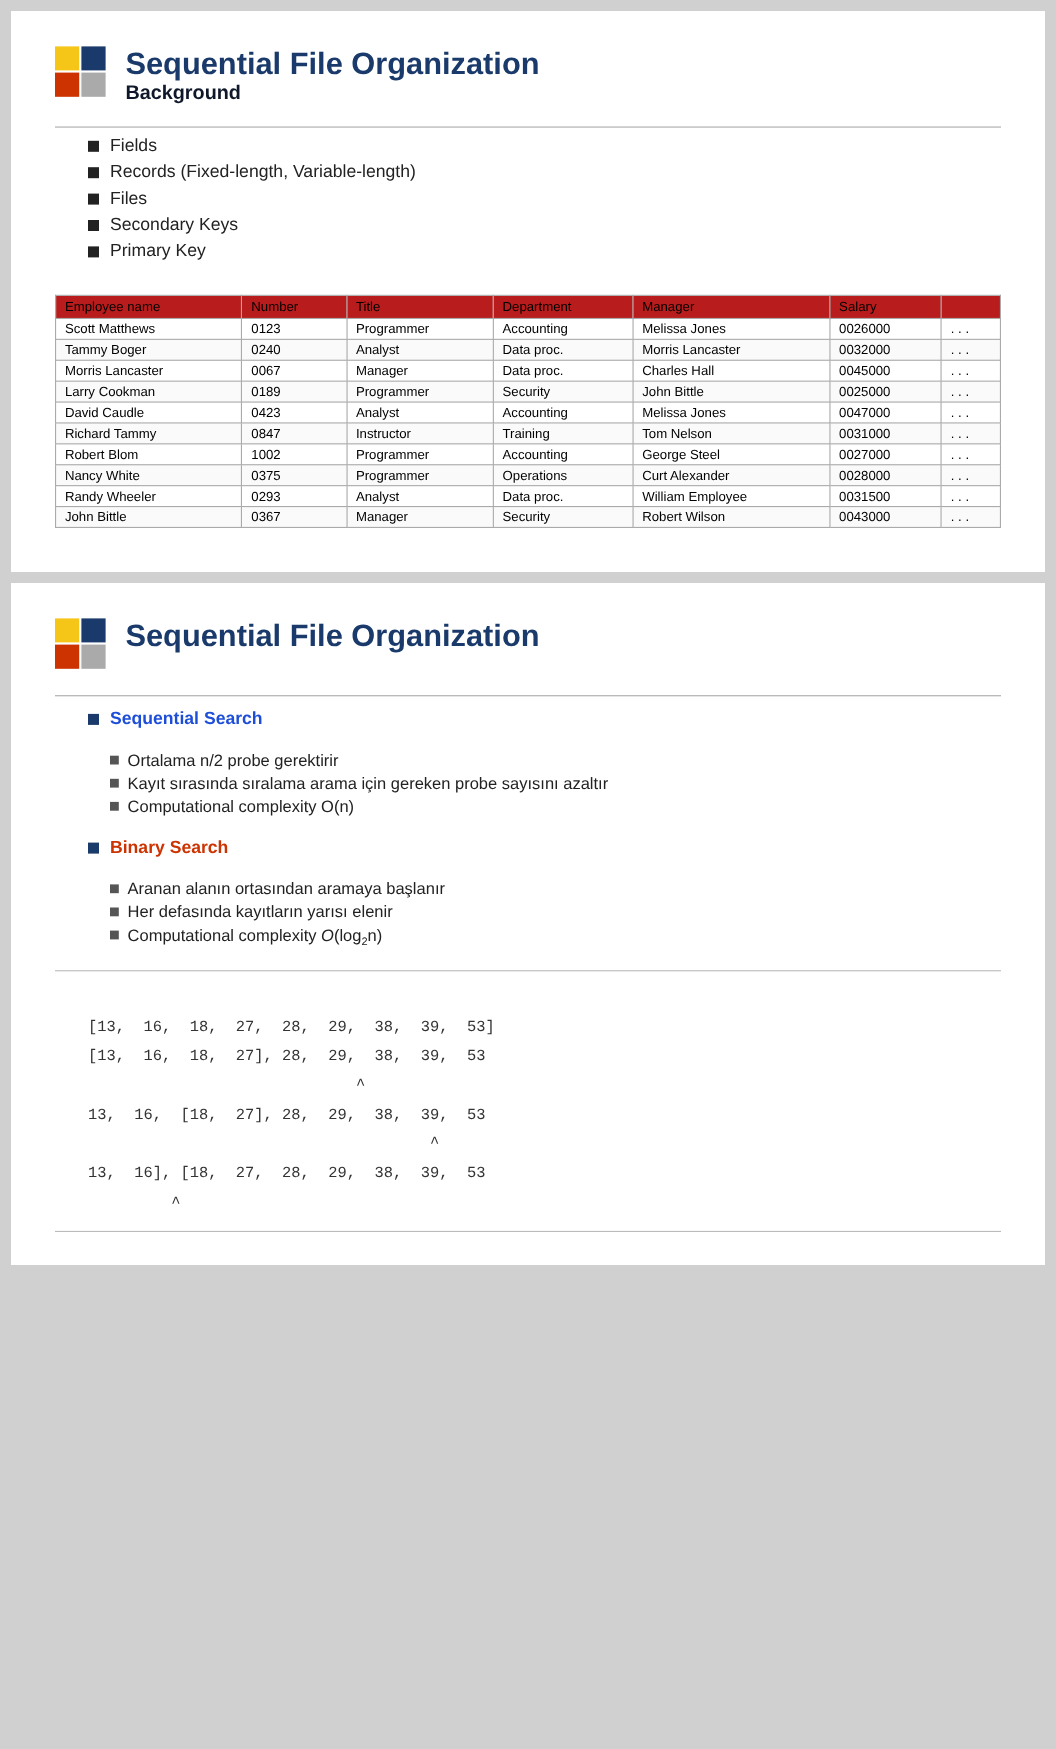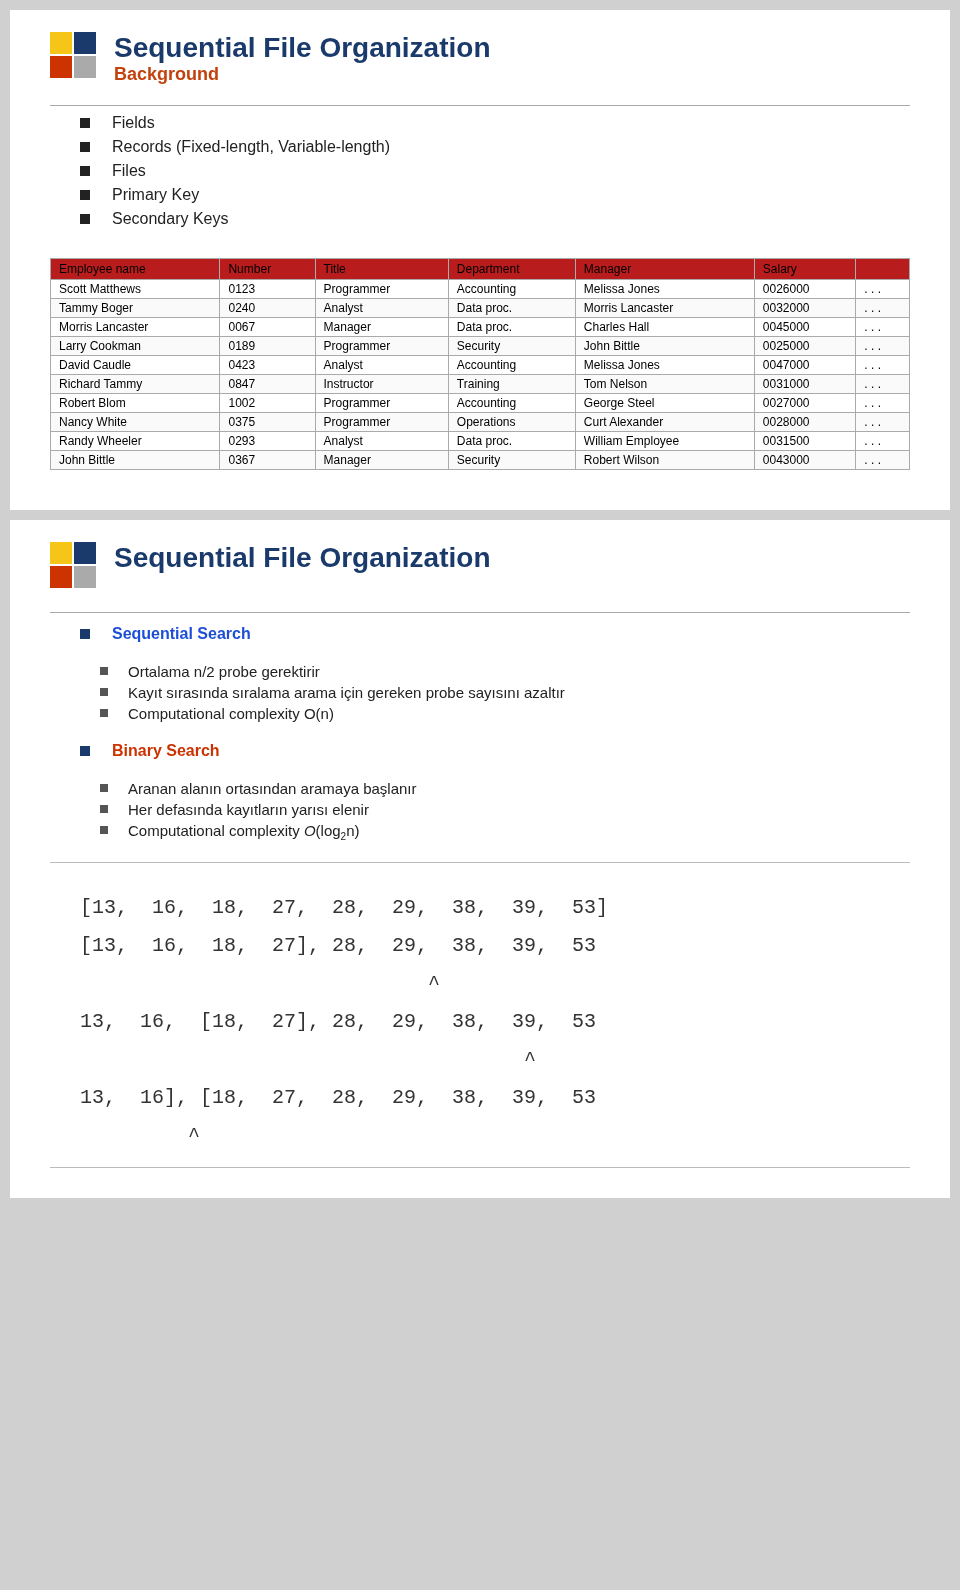--- a/index.html
+++ b/index.html
@@ -6,21 +6,21 @@
     body {
       background: #d0d0d0;
       font-family: Arial, sans-serif;
       width: 960px;
     }
 
     .slide {
       background: white;
       margin: 10px auto;
       width: 940px;
-      padding: 22px 40px 30px 40px;
+      padding: 32px 40px 30px 40px;
       position: relative;
     }
 
     
     .slide-header {
       display: flex;
       align-items: flex-start;
       margin-bottom: 20px;
       position: relative;
     }
@@ -32,37 +32,36 @@
 
     .slide-title {
       font-size: 28px;
       font-weight: bold;
       color: #1a3a6b;
     }
 
     .slide-subtitle {
       font-size: 18px;
       font-weight: bold;
-      color: #c2410c;
+      color: #0f172a;
     }
 
     
     .bullet-list {
       list-style: none;
       margin-left: 30px;
       margin-bottom: 20px;
     }
 
     .bullet-list li {
       display: flex;
       align-items: flex-start;
       margin-bottom: 6px;
       font-size: 16px;
       color: #222;
-      gap: 12px;
     }
 
     .bullet-square {
       display: inline-block;
       width: 10px;
       height: 10px;
       background: #333;
       margin-right: 10px;
       margin-top: 4px;
       flex-shrink: 0;
@@ -139,23 +138,23 @@
     
     .slide-separator {
       border: none;
       border-top: 1px solid #aaa;
       margin: 0;
     }
 
     
     .array-lines {
       font-family: 'Courier New', monospace;
-      font-size: 20px;
+      font-size: 14px;
       color: #333;
-      margin-top: 14px;
+      margin-top: 26px;
       line-height: 1.9;
       padding-left: 10px;
     }
 
     .array-lines .line {
       display: block;
     }
 
     sup, sub { font-size: 10px; }
   </style>
@@ -194,25 +193,25 @@
     <li>
         <span class="bullet-square dark"></span>
         <span>Records (Fixed-length, Variable-length)</span>
       </li>
     <li>
         <span class="bullet-square dark"></span>
         <span>Files</span>
       </li>
     <li>
         <span class="bullet-square dark"></span>
+        <span>Secondary Keys</span>
+      </li>
+    <li>
+        <span class="bullet-square dark"></span>
         <span>Primary Key</span>
-      </li>
-    <li>
-        <span class="bullet-square dark"></span>
-        <span>Secondary Keys</span>
       </li>
   </ul>
 
   <div style="overflow-x:auto">
     <table class="data-table">
       <thead>
         <tr>
           <th>Employee name</th>
           <th>Number</th>
           <th>Title</th>

